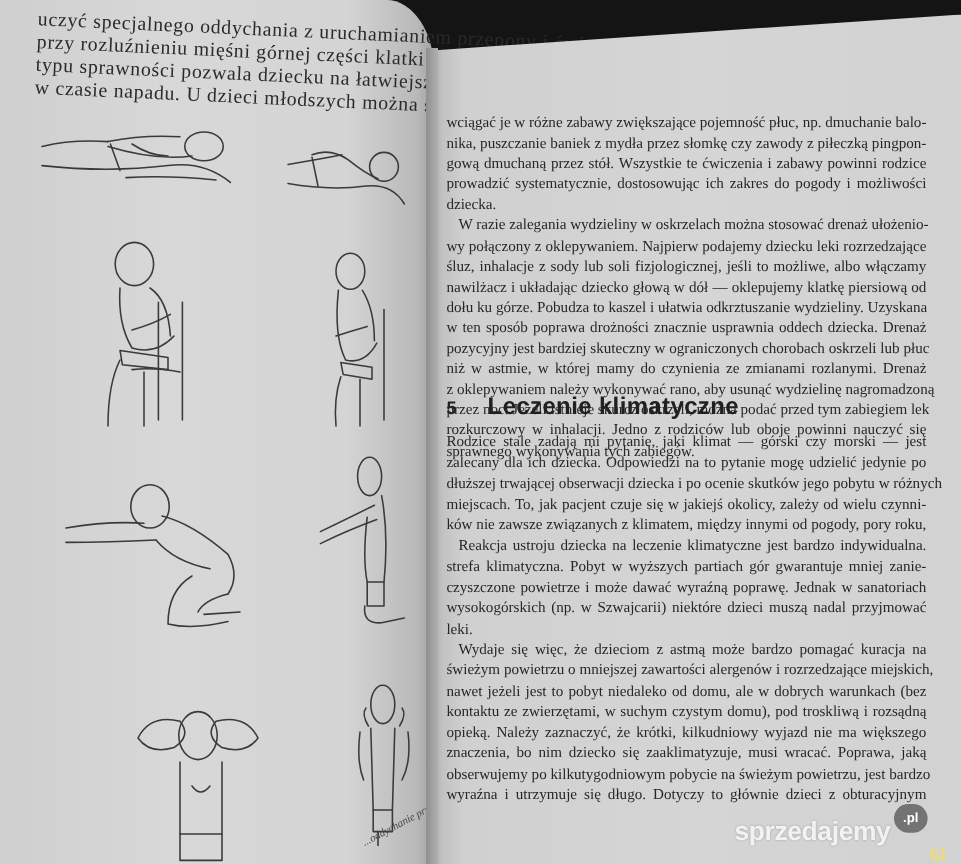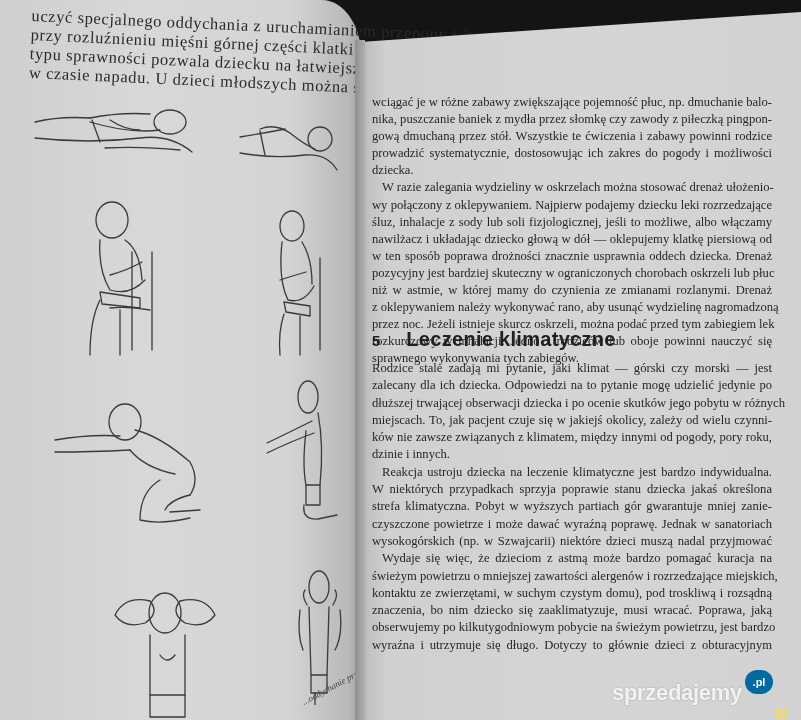--- a/index.html
+++ b/index.html
@@ -88,21 +88,21 @@
   }
   .watermark-text {
     font-family: "Liberation Sans", "DejaVu Sans", sans-serif;
     font-weight: bold; font-size: 22px; color: rgba(255,255,255,0.85);
     text-shadow: 0 0 2px rgba(0,0,0,0.25);
     letter-spacing: -0.3px;
   }
   .watermark-badge {
     position: absolute; left: 133px; top: -10px;
     width: 28px; height: 24px; border-radius: 12px;
-    background: #0369a1; color: #fff;
+    background: #737373; color: #fff;
     font-family: "Liberation Sans", "DejaVu Sans", sans-serif;
     font-weight: bold; font-size: 11px;
     display: flex; align-items: center; justify-content: center;
   }
 </style>
 </head>
 <body>
 
 <div class="bg-top"></div>
 
@@ -218,49 +218,51 @@
 <div class="right-text">
   <span class="ln">wciągać je w różne zabawy zwiększające pojemność płuc, np. dmuchanie balo-</span>
   <span class="ln">nika, puszczanie baniek z mydła przez słomkę czy zawody z piłeczką pingpon-</span>
   <span class="ln">gową dmuchaną przez stół. Wszystkie te ćwiczenia i zabawy powinni rodzice</span>
   <span class="ln">prowadzić systematycznie, dostosowując ich zakres do pogody i możliwości</span>
   <span class="ln last">dziecka.</span>
   <span class="ln ind">W razie zalegania wydzieliny w oskrzelach można stosować drenaż ułożenio-</span>
   <span class="ln">wy połączony z oklepywaniem. Najpierw podajemy dziecku leki rozrzedzające</span>
   <span class="ln">śluz, inhalacje z sody lub soli fizjologicznej, jeśli to możliwe, albo włączamy</span>
   <span class="ln">nawilżacz i układając dziecko głową w dół — oklepujemy klatkę piersiową od</span>
+  <span class="ln">dołu ku górze. Pobudza to kaszel i ułatwia odkrztuszanie wydzieliny. Uzyskana</span>
   <span class="ln">w ten sposób poprawa drożności znacznie usprawnia oddech dziecka. Drenaż</span>
   <span class="ln">pozycyjny jest bardziej skuteczny w ograniczonych chorobach oskrzeli lub płuc</span>
   <span class="ln">niż w astmie, w której mamy do czynienia ze zmianami rozlanymi. Drenaż</span>
   <span class="ln">z oklepywaniem należy wykonywać rano, aby usunąć wydzielinę nagromadzoną</span>
   <span class="ln">przez noc. Jeżeli istnieje skurcz oskrzeli, można podać przed tym zabiegiem lek</span>
   <span class="ln">rozkurczowy w inhalacji. Jedno z rodziców lub oboje powinni nauczyć się</span>
   <span class="ln last">sprawnego wykonywania tych zabiegów.</span>
 </div>
 
 <div class="section-head">
   <span class="section-num">5</span>
   <span class="section-title">Leczenie klimatyczne</span>
 </div>
 
 <div class="right-text2">
   <span class="ln">Rodzice stale zadają mi pytanie, jaki klimat — górski czy morski — jest</span>
   <span class="ln">zalecany dla ich dziecka. Odpowiedzi na to pytanie mogę udzielić jedynie po</span>
   <span class="ln">dłuższej trwającej obserwacji dziecka i po ocenie skutków jego pobytu w różnych</span>
   <span class="ln">miejscach. To, jak pacjent czuje się w jakiejś okolicy, zależy od wielu czynni-</span>
   <span class="ln">ków nie zawsze związanych z klimatem, między innymi od pogody, pory roku,</span>
-  <span class="ln last">dzinie i innych.</span>
   <span class="ln ind">Reakcja ustroju dziecka na leczenie klimatyczne jest bardzo indywidualna.</span>
-  <span class="ln">W niektórych przypadkach sprzyja poprawie stanu dziecka jakaś określona</span>
   <span class="ln">strefa klimatyczna. Pobyt w wyższych partiach gór gwarantuje mniej zanie-</span>
   <span class="ln">czyszczone powietrze i może dawać wyraźną poprawę. Jednak w sanatoriach</span>
   <span class="ln">wysokogórskich (np. w Szwajcarii) niektóre dzieci muszą nadal przyjmować</span>
+  <span class="ln last">leki.</span>
   <span class="ln ind">Wydaje się więc, że dzieciom z astmą może bardzo pomagać kuracja na</span>
   <span class="ln">świeżym powietrzu o mniejszej zawartości alergenów i rozrzedzające miejskich,</span>
+  <span class="ln">nawet jeżeli jest to pobyt niedaleko od domu, ale w dobrych warunkach (bez</span>
   <span class="ln">kontaktu ze zwierzętami, w suchym czystym domu), pod troskliwą i rozsądną</span>
+  <span class="ln">opieką. Należy zaznaczyć, że krótki, kilkudniowy wyjazd nie ma większego</span>
   <span class="ln">znaczenia, bo nim dziecko się zaaklimatyzuje, musi wracać. Poprawa, jaką</span>
   <span class="ln">obserwujemy po kilkutygodniowym pobycie na świeżym powietrzu, jest bardzo</span>
   <span class="ln">wyraźna i utrzymuje się długo. Dotyczy to głównie dzieci z obturacyjnym</span>
 
 </div>
 
 <div class="page-number">63</div>
 
 <div class="watermark">
   <span class="watermark-text">sprzedajemy</span>

